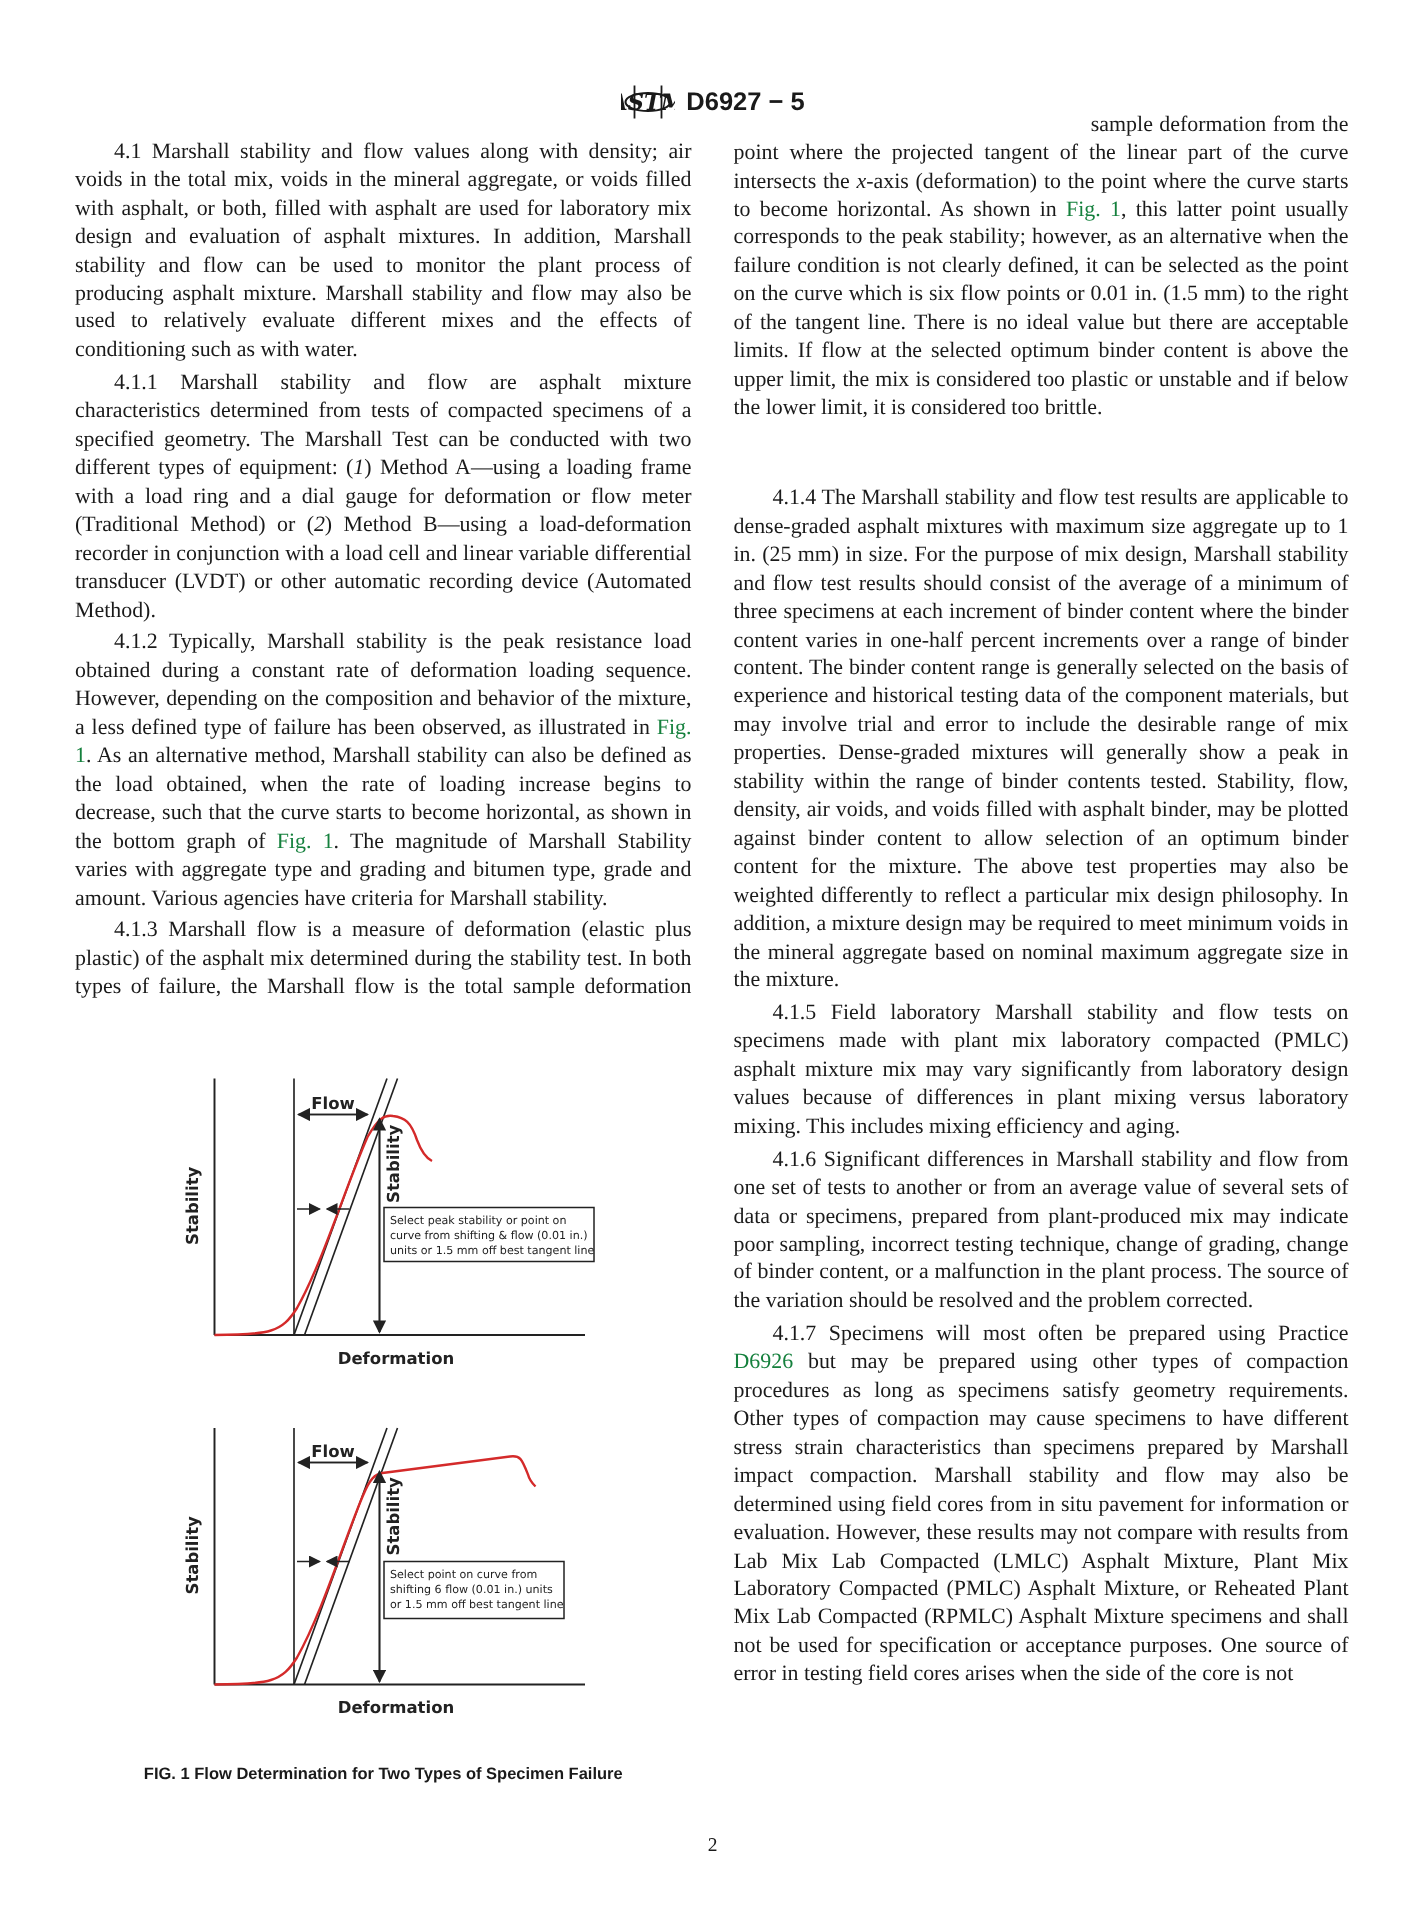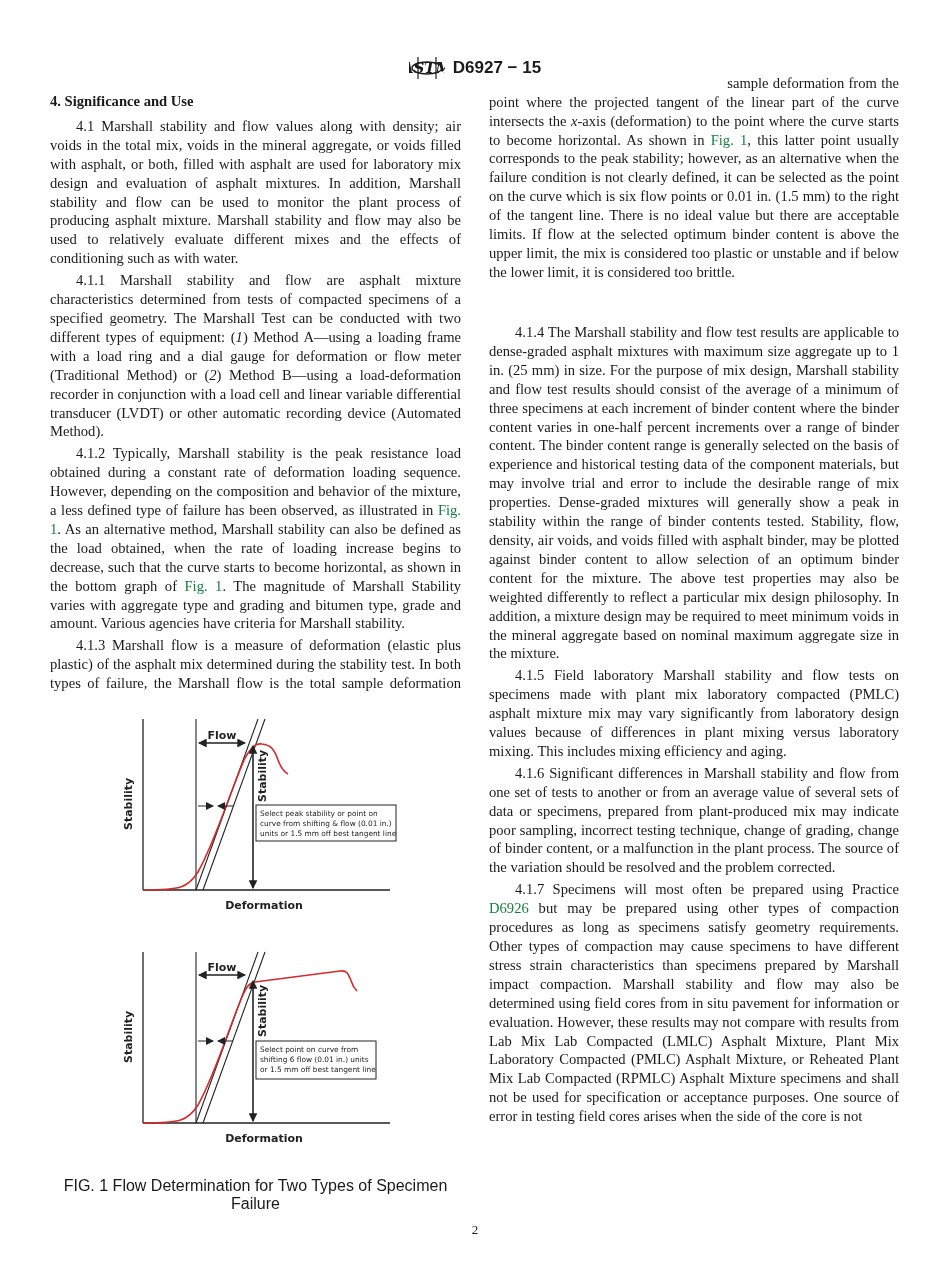--- a/index.html
+++ b/index.html
@@ -13,40 +13,39 @@
   .col.left { left: 50px; width: 411px; }
   .col.right { left: 489px; width: 410px; top: 92px; }
   .col p { margin: 0 0 3px 0; text-indent: 26px; hyphens: manual; }
   .col p.noindent { text-indent: 0; }
   .col h2 { font-size: 14.6px; font-weight: bold; margin: 0 0 6px 0; line-height: 18.9px; }
   .ref { color: #15803d; }
   .ital { font-style: italic; }
   .figure { position: absolute; left: 50px; top: 712px; width: 411px; height: 460px; }
   .figure svg { position: absolute; left: 0; top: 0; }
   .caption { position: absolute; left: 50px; top: 1177px; width: 411px; text-align: center;
-             font-family: "Liberation Sans", sans-serif; font-weight: normal; font-size: 16px; }
+             font-family: "Liberation Sans", sans-serif; font-weight: bold; font-size: 11px; }
   .pagenum { position: absolute; top: 1222px; left: 0; width: 950px; text-align: center; font-size: 13px; }
   .svgtxt { font-family: "DejaVu Sans", sans-serif; font-weight: bold; }
   .svgnote { font-family: "DejaVu Sans", sans-serif; }
 </style>
 </head>
 <body>
 
 <div class="header">
   <svg class="logo" viewBox="0 0 36 26" width="36" height="26">
     <ellipse cx="18" cy="13" rx="15" ry="6" fill="none" stroke="#1a1a1a" stroke-width="1.4"></ellipse>
     <text x="18" y="18" text-anchor="middle" font-family="DejaVu Serif, serif" font-weight="bold" font-size="15" fill="#1a1a1a" font-style="italic">ASTM</text>
     <line x1="9" y1="2" x2="9" y2="24" stroke="#1a1a1a" stroke-width="1.2"></line>
     <line x1="27" y1="2" x2="27" y2="24" stroke="#1a1a1a" stroke-width="1.2"></line>
   </svg>
-  <span class="code">D6927 − 15</span>
+  <span class="code">D6927 − 5</span>
 </div>
 
 <div class="col left">
-  <h2>4. Significance and Use</h2>
   <p>4.1 Marshall stability and flow values along with density; air voids in the total mix, voids in the mineral aggregate, or voids filled with asphalt, or both, filled with asphalt are used for laboratory mix design and evaluation of asphalt mixtures. In addition, Marshall stability and flow can be used to monitor the plant process of producing asphalt mixture. Marshall stability and flow may also be used to relatively evaluate different mixes and the effects of conditioning such as with water.</p>
   <p><span>4.1.1 Marshall stability and flow are asphalt mixture characteristics determined from tests of compacted specimens of a specified geometry. The Marshall Test can be conducted with two different types of equipment: (</span><span class="ital">1</span><span>) Method A—using a loading frame with a load ring and a dial gauge for deformation or flow meter (Traditional Method) or (</span><span class="ital">2</span><span>) Method B—using a load-deformation recorder in conjunction with a load cell and linear variable differential transducer (LVDT) or other automatic recording device (Automated Method).</span></p>
   <p><span>4.1.2 Typically, Marshall stability is the peak resistance load obtained during a constant rate of deformation loading sequence. However, depending on the composition and behavior of the mixture, a less defined type of failure has been observed, as illustrated in </span><a class="ref">Fig. 1</a><span>. As an alternative method, Marshall stability can also be defined as the load obtained, when the rate of loading increase begins to decrease, such that the curve starts to become horizontal, as shown in the bottom graph of </span><a class="ref">Fig. 1</a><span>. The magnitude of Marshall Stability varies with aggregate type and grading and bitumen type, grade and amount. Various agencies have criteria for Marshall stability.</span></p>
   <p style="height:56px; overflow:hidden;"><span>4.1.3 Marshall flow is a measure of deformation (elastic plus plastic) of the asphalt mix determined during the stability test. In both types of failure, the Marshall flow is the total sample deformation from the point where the projected tangent of the linear part of the curve intersects the </span></p>
 </div>
 
 <div class="col right">
   <p class="noindent" style="margin-top:-56px; height:284px; overflow:hidden;">
     <span style="visibility:hidden">4.1.3 Marshall flow is a measure of deformation (elastic plus plastic) of the asphalt mix determined during the stability test. In both types of failure, the Marshall flow is the total </span>sample deformation from the point where the projected tangent of the linear part of the curve intersects the <span class="ital">x</span><span>-axis (deformation) to the point where the curve starts to become horizontal. As shown in </span><a class="ref">Fig. 1</a><span>, this latter point usually corresponds to the peak stability; however, as an alternative when the failure condition is not clearly defined, it can be selected as the point on the curve which is six flow points or 0.01 in. (1.5 mm) to the right of the tangent line. There is no ideal value but there are acceptable limits. If flow at the selected optimum binder content is above the upper limit, the mix is considered too plastic or unstable and if below the lower limit, it is considered too brittle.</span>
   </p>

